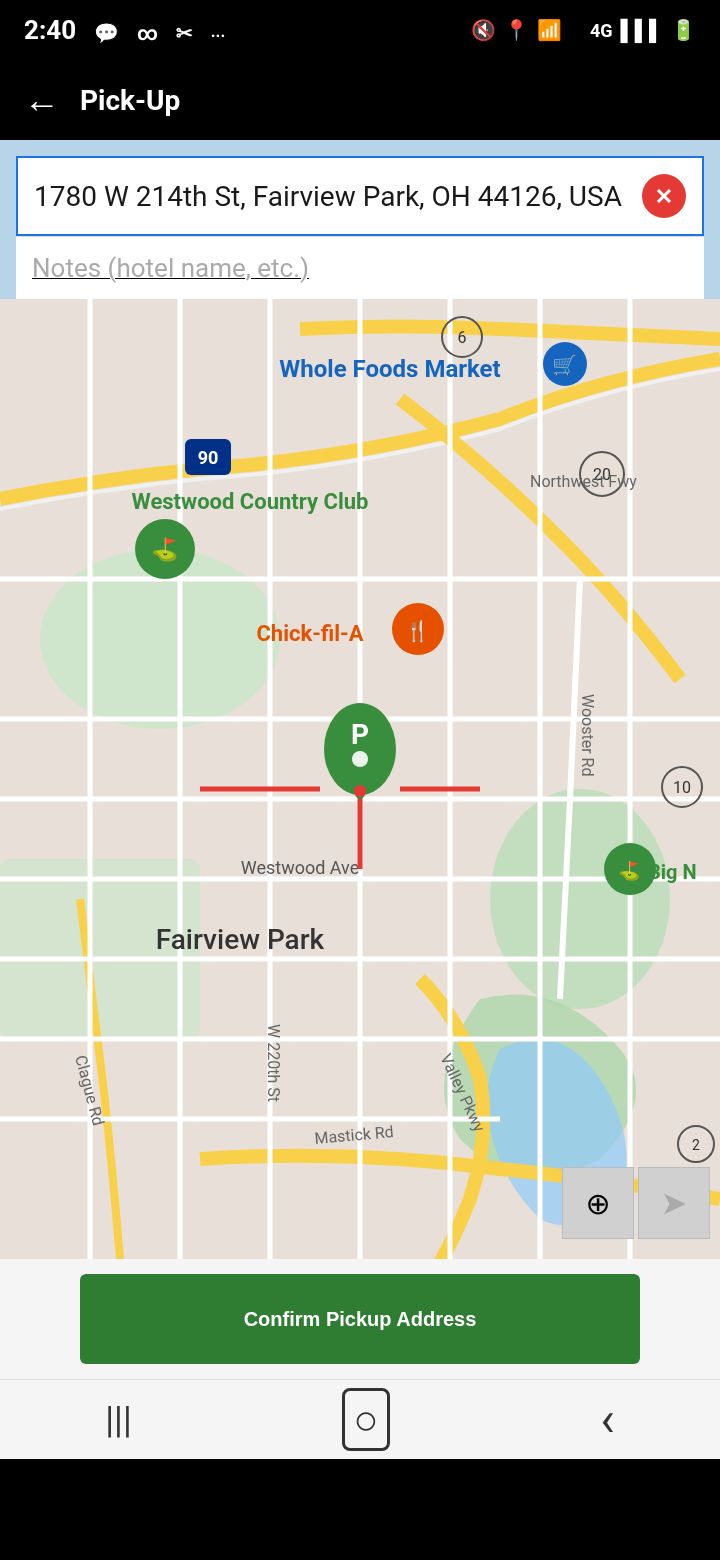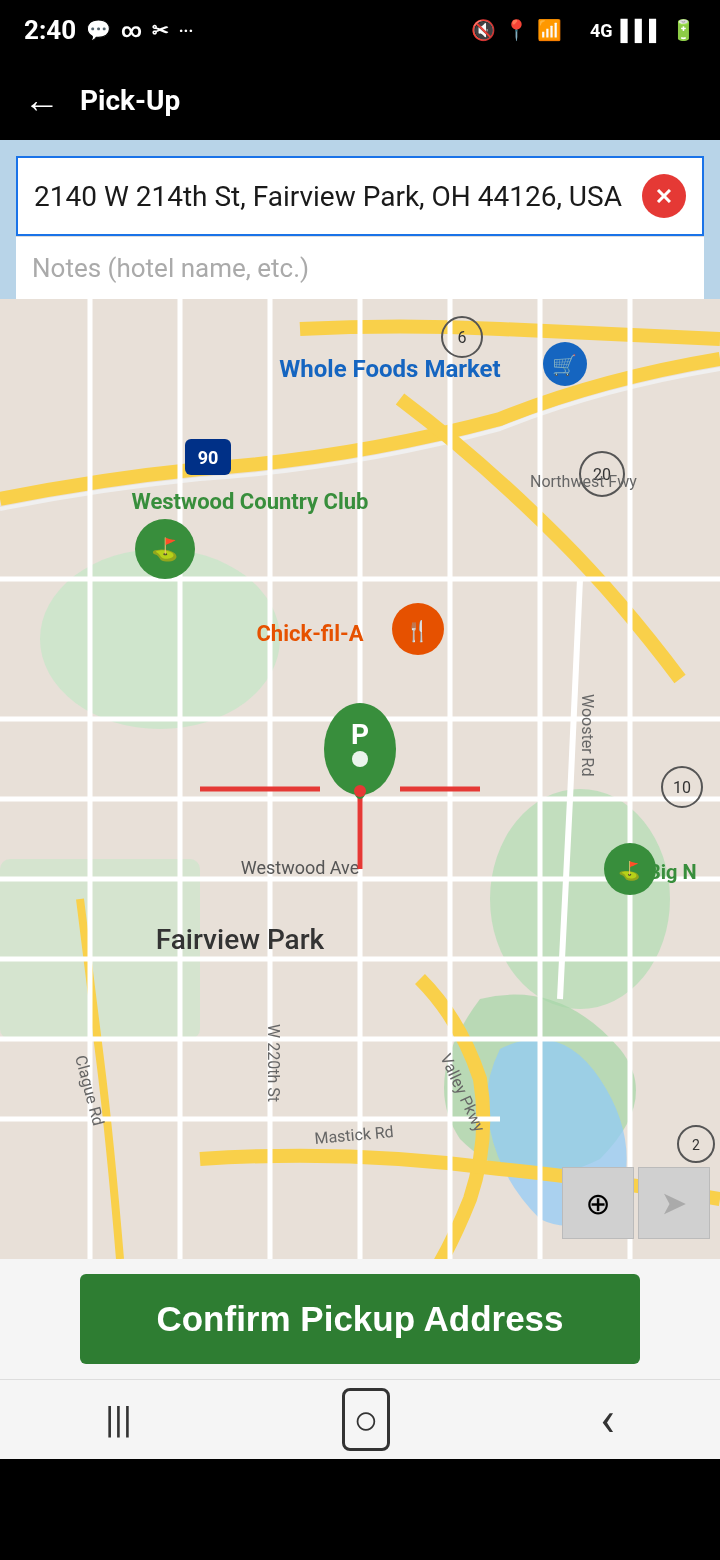--- a/index.html
+++ b/index.html
@@ -18,21 +18,21 @@
       height: 60px;
       background: #000;
       display: flex;
       align-items: center;
       justify-content: space-between;
       padding: 0 24px;
       color: #fff;
       font-size: 26px;
       font-weight: bold;
     }
-    .status-left { display: flex; align-items: center; gap: 10px; }
+    .status-left { display: flex; align-items: flex-end; gap: 18px; }
     .status-right { display: flex; align-items: center; gap: 8px; }
 
     
     .header {
       height: 80px;
       background: #000;
       display: flex;
       align-items: center;
       padding: 0 24px;
       gap: 20px;
@@ -86,20 +86,21 @@
     .clear-btn::before {
       content: '✕';
       color: #fff;
       font-size: 22px;
       font-weight: bold;
     }
     .notes-input-row {
       background: #fff;
       border-top: 1px solid #ddd;
       padding: 16px 16px;
+      text-decoration: underline;
     }
     .notes-placeholder {
       font-size: 26px;
       color: #aaa;
     }
 
     
     .map-container {
       position: relative;
       width: 720px;
@@ -139,21 +140,21 @@
       height: 120px;
       background: #f5f5f5;
       display: flex;
       align-items: center;
       justify-content: center;
       padding: 0 80px;
     }
     .confirm-btn {
       background: #2e7d32;
       color: #fff;
-      font-size: 35px;
+      font-size: 20px;
       font-weight: bold;
       width: 100%;
       height: 90px;
       border: none;
       border-radius: 6px;
       cursor: pointer;
       display: flex;
       align-items: center;
       justify-content: center;
     }
@@ -200,21 +201,21 @@
 
 <div class="header">
   <div class="back-btn">
     <span>←</span>
   </div>
   <span class="header-title">Pick-Up</span>
 </div>
 
 <div class="address-area">
   <div class="address-input-row">
-    <span class="address-input-text">2140 W 214th St, Fairview Park, OH 44126, USA</span>
+    <span class="address-input-text">1780 W 214th St, Fairview Park, OH 44126, USA</span>
     <div class="clear-btn"></div>
   </div>
   <div class="notes-input-row">
     <span class="notes-placeholder">Notes (hotel name, etc.)</span>
   </div>
 </div>
 
 <div class="map-container">
   <svg class="map-svg" viewBox="0 0 720 960" xmlns="http://www.w3.org/2000/svg">
 

